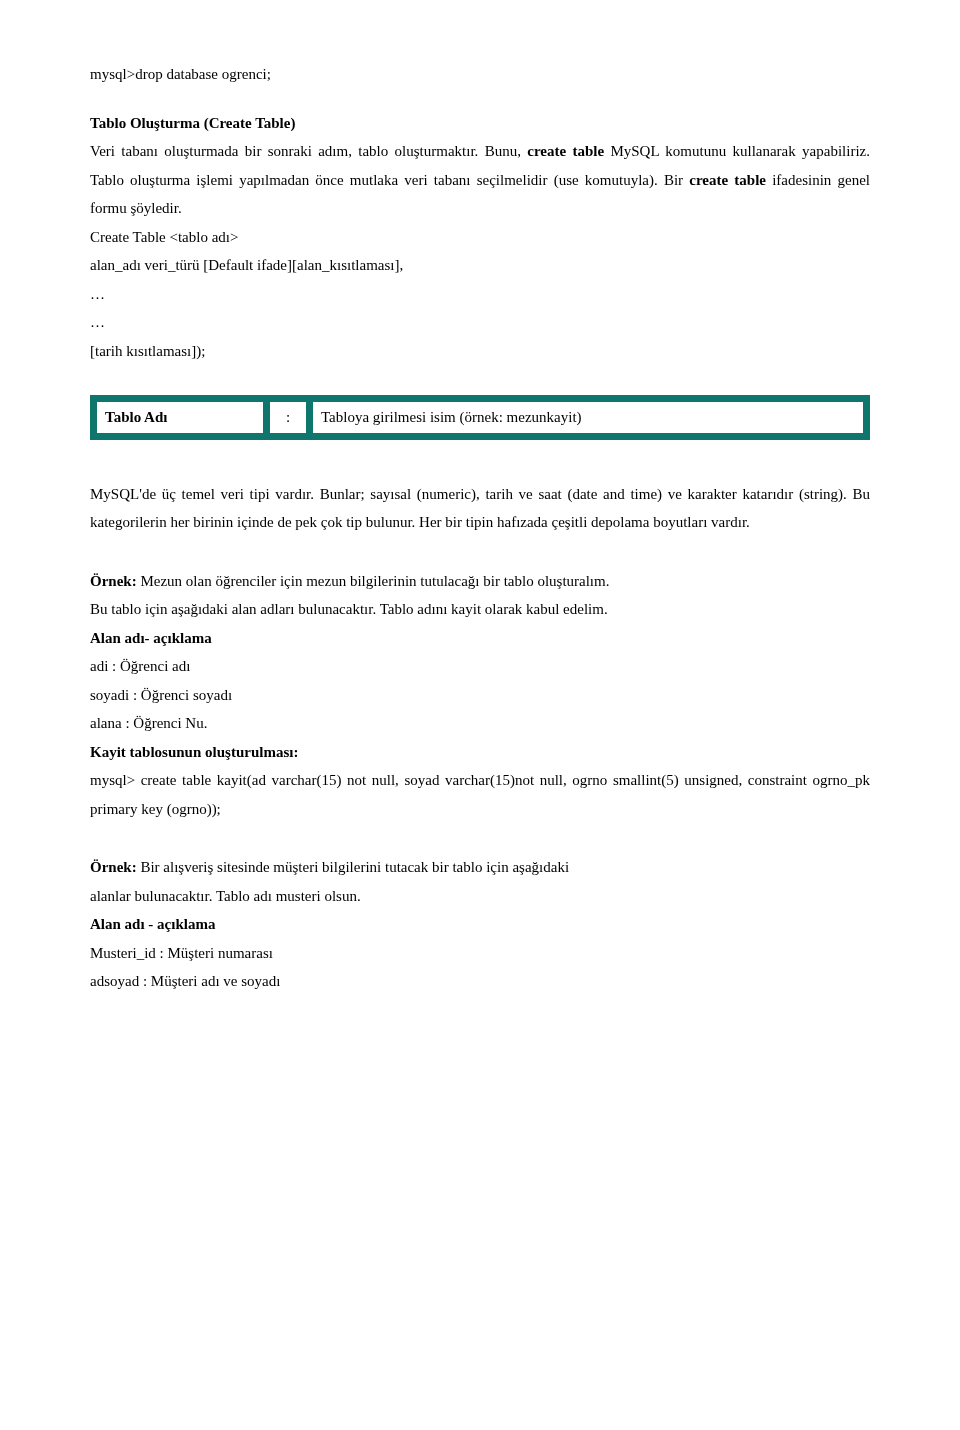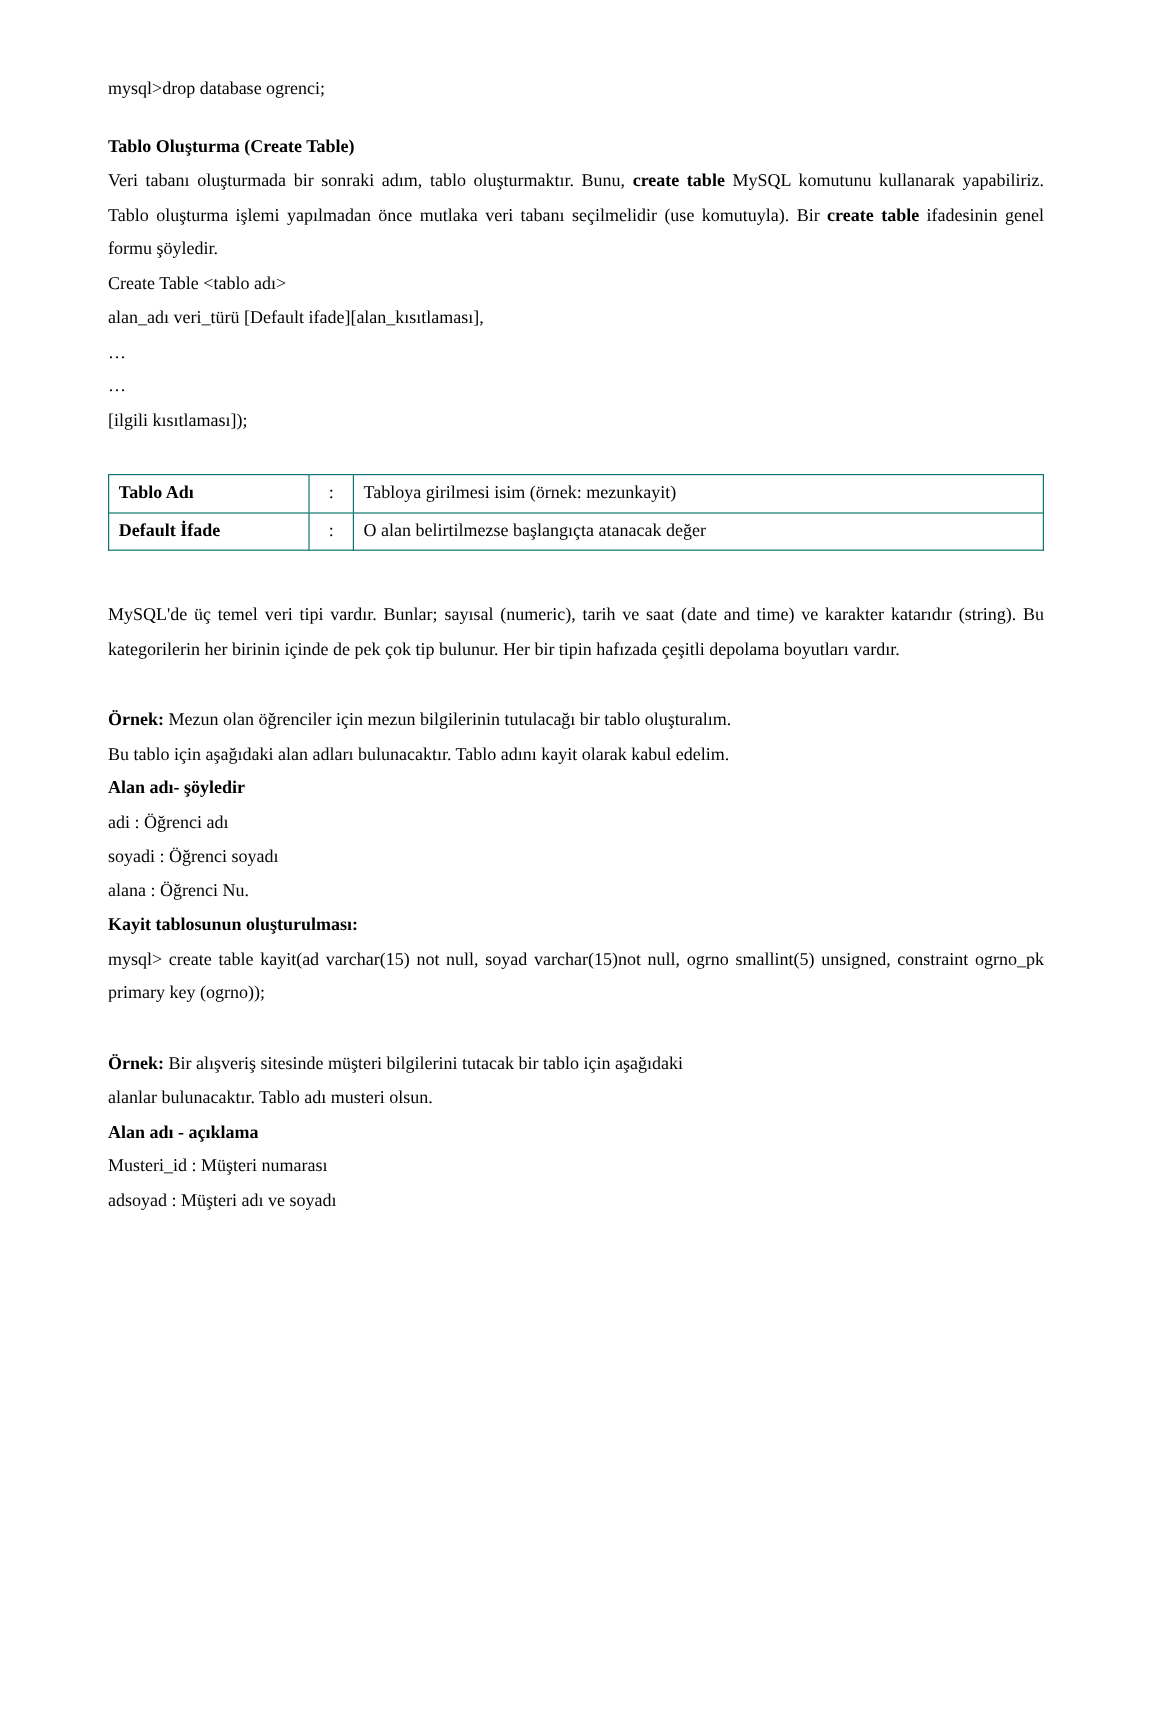--- a/index.html
+++ b/index.html
@@ -15,21 +15,21 @@
   }
   .p { margin: 0; text-align: justify; }
   .gap { height: 20px; }
   .gap-lg { height: 30px; }
   .tbl {
     border-collapse: collapse;
     width: 100%;
     margin: 10px 0 20px 0;
   }
   .tbl td {
-    border: 1px solid #0f766e;
+    border: 7px solid #0f766e;
     padding: 4px 8px;
     vertical-align: top;
     font-family: "Times New Roman", Times, serif;
     font-size: 15px;
     line-height: 1.5;
   }
   .tbl .lbl { width: 150px; font-weight: bold; }
   .tbl .col { width: 20px; text-align: center; }
   b { font-weight: bold; }
 </style>
@@ -43,48 +43,43 @@
 <div class="p"><b>Tablo Oluşturma (Create Table)</b></div>
 
 <div class="p">
   <span>Veri tabanı oluşturmada bir sonraki adım, tablo oluşturmaktır. Bunu, </span><b>create table</b><span> MySQL komutunu kullanarak yapabiliriz. Tablo oluşturma işlemi yapılmadan önce mutlaka veri tabanı seçilmelidir (use komutuyla). Bir </span><b>create table</b><span> ifadesinin genel formu şöyledir.</span>
 </div>
 
 <div class="p">Create Table &lt;tablo adı&gt;</div>
 <div class="p">alan_adı veri_türü [Default ifade][alan_kısıtlaması],</div>
 <div class="p">…</div>
 <div class="p">…</div>
-<div class="p">[ilgili kısıtlaması]);</div>
+<div class="p">[tarih kısıtlaması]);</div>
 
 <div class="gap"></div>
 
 <table class="tbl">
   <tbody>
       <tr>
     <td class="lbl">Tablo Adı</td>
     <td class="col">:</td>
     <td>Tabloya girilmesi isim (örnek: mezunkayit)</td>
-  </tr>
-  <tr>
-    <td class="lbl">Default İfade</td>
-    <td class="col">:</td>
-    <td>O alan belirtilmezse başlangıçta atanacak değer</td>
   </tr>
 </tbody>
   </table>
 
 <div class="gap"></div>
 
 <div class="p">MySQL'de üç temel veri tipi vardır. Bunlar; sayısal (numeric), tarih ve saat (date and time) ve karakter katarıdır (string). Bu kategorilerin her birinin içinde de pek çok tip bulunur. Her bir tipin hafızada çeşitli depolama boyutları vardır.</div>
 
 <div class="gap-lg"></div>
 
 <div class="p"><b>Örnek:</b><span> Mezun olan öğrenciler için mezun bilgilerinin tutulacağı bir tablo oluşturalım.</span></div>
 <div class="p">Bu tablo için aşağıdaki alan adları bulunacaktır. Tablo adını kayit olarak kabul edelim.</div>
-<div class="p"><b>Alan adı- şöyledir</b></div>
+<div class="p"><b>Alan adı- açıklama</b></div>
 <div class="p">adi : Öğrenci adı</div>
 <div class="p">soyadi : Öğrenci soyadı</div>
 <div class="p">alana : Öğrenci Nu.</div>
 <div class="p"><b>Kayit tablosunun oluşturulması:</b></div>
 <div class="p">mysql&gt; create table kayit(ad varchar(15) not null, soyad varchar(15)not null, ogrno smallint(5) unsigned, constraint ogrno_pk primary key (ogrno));</div>
 
 <div class="gap-lg"></div>
 
 <div class="p"><b>Örnek:</b><span> Bir alışveriş sitesinde müşteri bilgilerini tutacak bir tablo için aşağıdaki</span></div>
 <div class="p">alanlar bulunacaktır. Tablo adı musteri olsun.</div>

